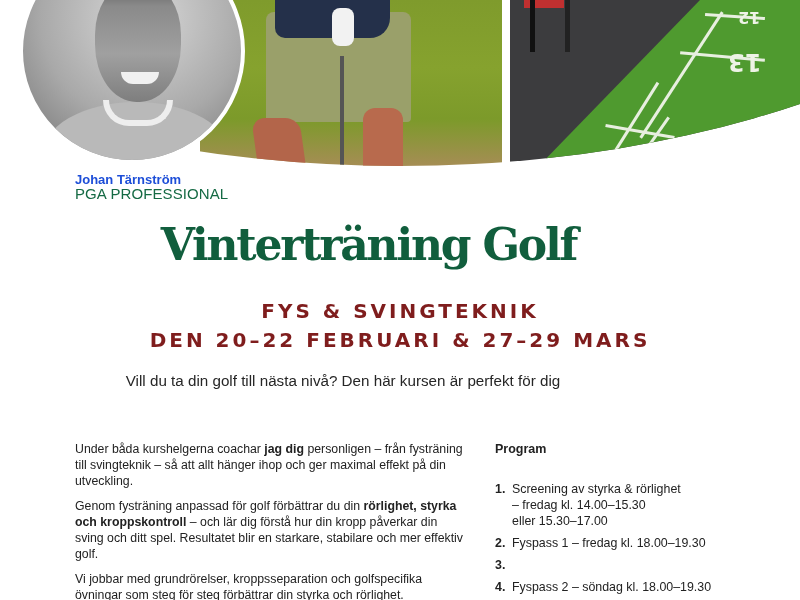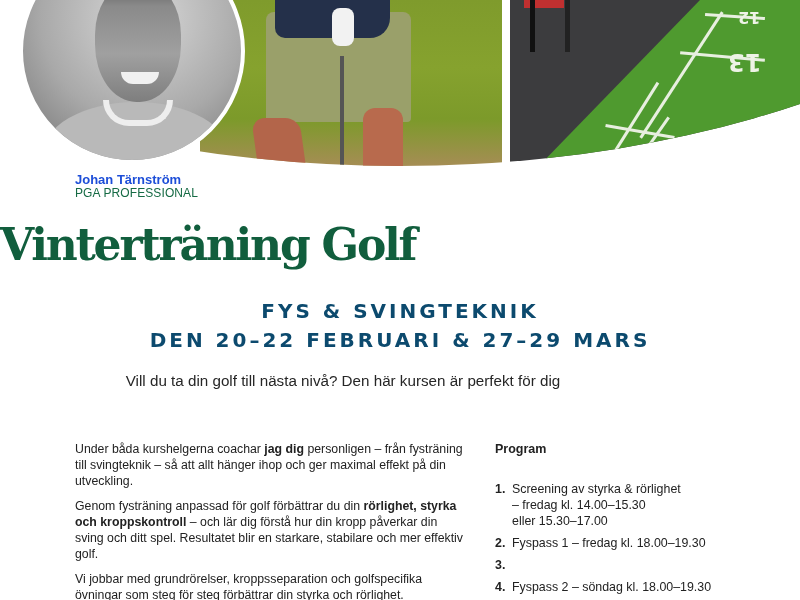--- a/index.html
+++ b/index.html
@@ -45,31 +45,31 @@
       background: radial-gradient(circle at 55% 35%, #d8d8d8 0%, #a9a9a9 55%, #6f6f6f 100%);
     }
     .portrait-head { position: absolute; left: 72px; top: 40px; width: 86px; height: 120px; border-radius: 44% 44% 48% 48%; background: linear-gradient(180deg, #5a5a5a 0%, #8a8a8a 20%, #a0a0a0 60%, #7e7e7e 100%); }
     .portrait-smile { position: absolute; left: 98px; top: 130px; width: 38px; height: 12px; background: #f0f0f0; border-radius: 0 0 20px 20px; }
     .portrait-body { position: absolute; left: 18px; top: 160px; width: 190px; height: 110px; border-radius: 50% 50% 0 0; background: #b9b9b9; }
     .portrait-collar { position: absolute; left: 80px; top: 158px; width: 70px; height: 26px; border-radius: 0 0 35px 35px; border: 6px solid #eeeeee; border-top: none; }
 
     
     .name-block { position: absolute; left: 75px; top: 172px; }
     .name { font-size: 13px; font-weight: bold; color: #1d4ed8; line-height: 15px; }
-    .role { font-size: 12px; color: #156a44; line-height: 13px; letter-spacing: 0.1px; }
+    .role { font-size: 15px; color: #156a44; line-height: 13px; letter-spacing: 0.1px; }
 
     
     .title {
-      position: absolute; left: 0; top: 212px; width: 737px; 
+      position: absolute; left: 0; top: 212px; width: 737px; text-align: center;
       font-family: "DejaVu Serif", serif; font-weight: bold; font-size: 44px; color: #115e3d;
       letter-spacing: -2.2px; line-height: 66px;
     }
     .subtitle {
       position: absolute; left: 0; width: 800px; text-align: center;
-      font-family: "DejaVu Sans", sans-serif; font-weight: bold; font-size: 20px; color: #0c4a6e;
+      font-family: "DejaVu Sans", sans-serif; font-weight: bold; font-size: 20px; color: #7f1d1d;
       letter-spacing: 3px;
     }
     .sub1 { top: 298px; line-height: 26px; }
     .sub2 { top: 327px; line-height: 26px; }
 
     .intro {
       position: absolute; left: 0; top: 370px; width: 686px; text-align: center;
       font-size: 15.2px; line-height: 21px; color: #262626;
     }
 

